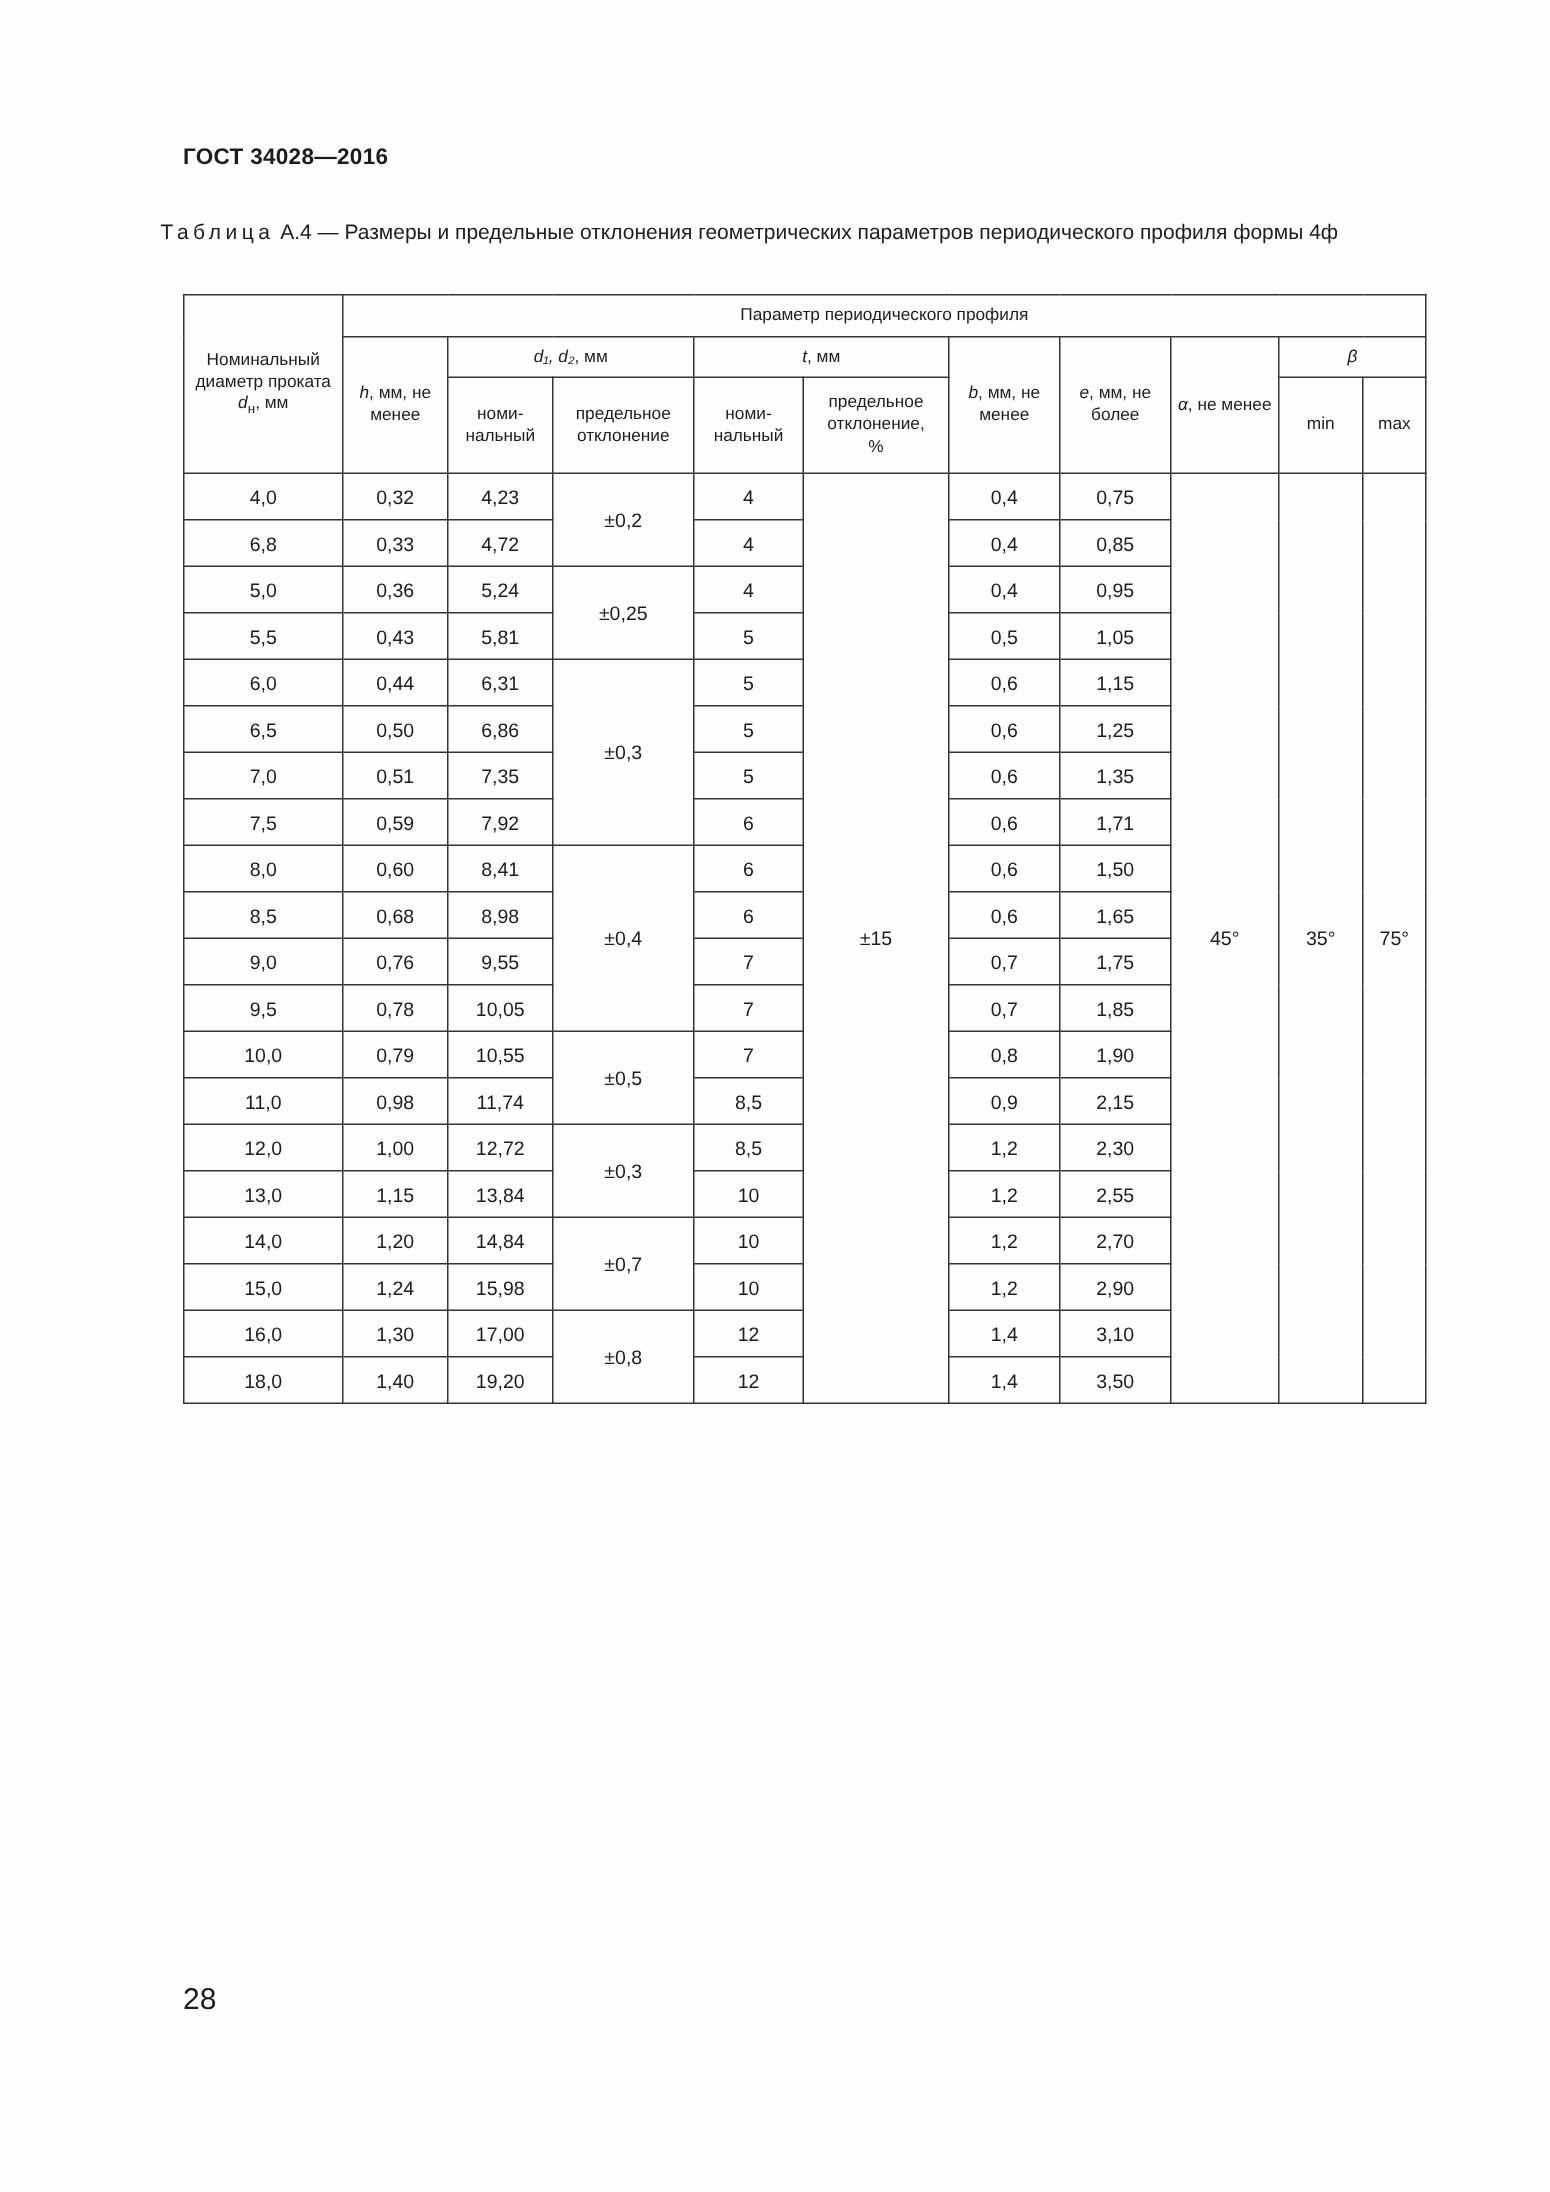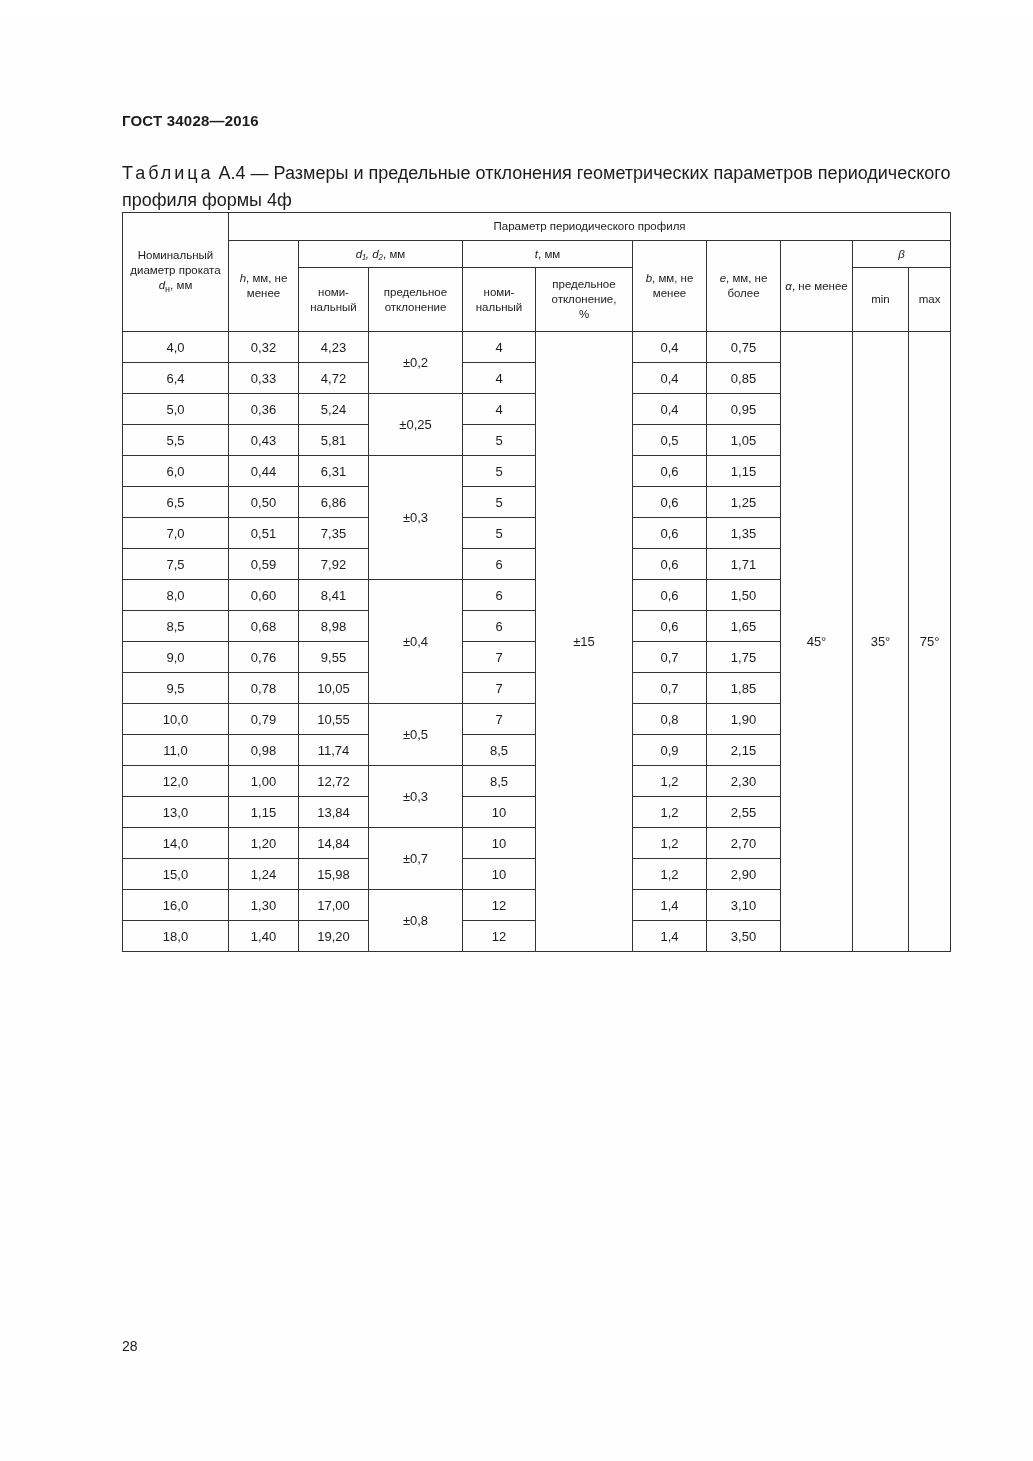--- a/index.html
+++ b/index.html
@@ -8,36 +8,35 @@
     background: #ffffff;
     font-family: "Liberation Sans", sans-serif;
     color: #1c1c1c;
     position: relative;
     overflow: hidden;
   }
   .page {
     position: absolute;
     inset: 0;
     background: #fefefe;
-    margin-top: 16px;
   }
   .doc-header {
     position: absolute;
     left: 122px;
     top: 96px;
     font-size: 15px;
     font-weight: bold;
     letter-spacing: 0.2px;
   }
   .caption {
     position: absolute;
-    left: 122px;
+    left: 107px;
     top: 144px;
     width: 836px;
-    font-size: 18px;
+    font-size: 14px;
     line-height: 1.5;
   }
   .caption .spaced { letter-spacing: 3px; }
   table.gost {
     position: absolute;
     left: 122px;
     top: 196px;
     width: 828px;
     border-collapse: collapse;
     table-layout: fixed;
@@ -55,21 +54,21 @@
   thead tr.hr3 { height: 64px; }
   thead .pre { white-space: pre-line; }
   tbody tr { height: 31px; }
   tbody td { font-size: 13px; }
   i { }
   sub { font-size: 9px; }
   .page-number {
     position: absolute;
     left: 122px;
     top: 1322px;
-    font-size: 14px;
+    font-size: 20px;
   }
 </style>
 </head>
 <body>
 
 <div class="page">
 
   <div class="doc-header">ГОСТ 34028—2016</div>
 
   <p class="caption"><span class="spaced">Таблица</span><span> А.4 — Размеры и предельные отклонения геометрических параметров периодического профиля формы 4ф</span></p>
@@ -124,21 +123,21 @@
           <td rowspan="2">±0,2</td>
           <td>4</td>
           <td rowspan="20">±15</td>
           <td>0,4</td>
           <td>0,75</td>
           <td rowspan="20">45°</td>
           <td rowspan="20">35°</td>
           <td rowspan="20">75°</td>
         </tr>
         <tr>
-          <td>6,4</td>
+          <td>6,8</td>
           <td>0,33</td>
           <td>4,72</td>
           <td>4</td>
           <td>0,4</td>
           <td>0,85</td>
         </tr>
         <tr>
           <td>5,0</td>
           <td>0,36</td>
           <td>5,24</td>

